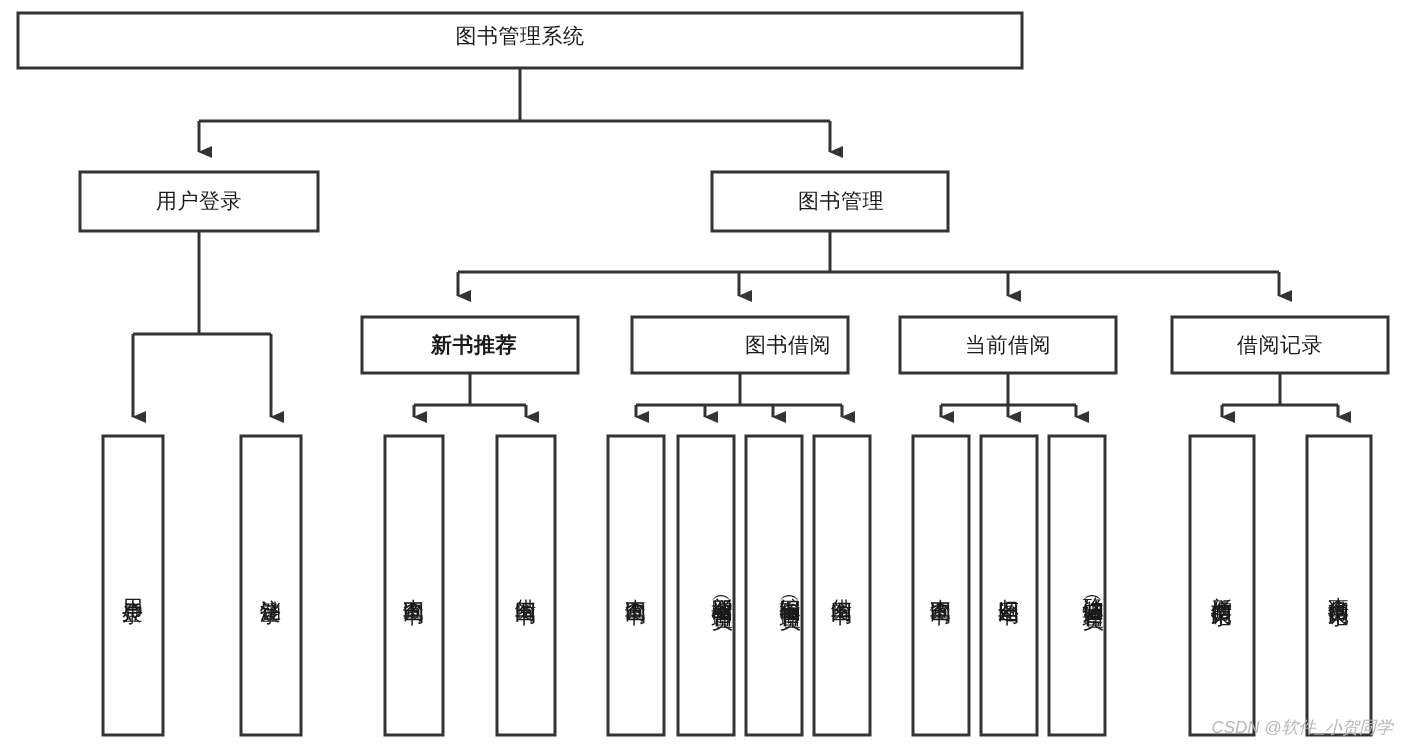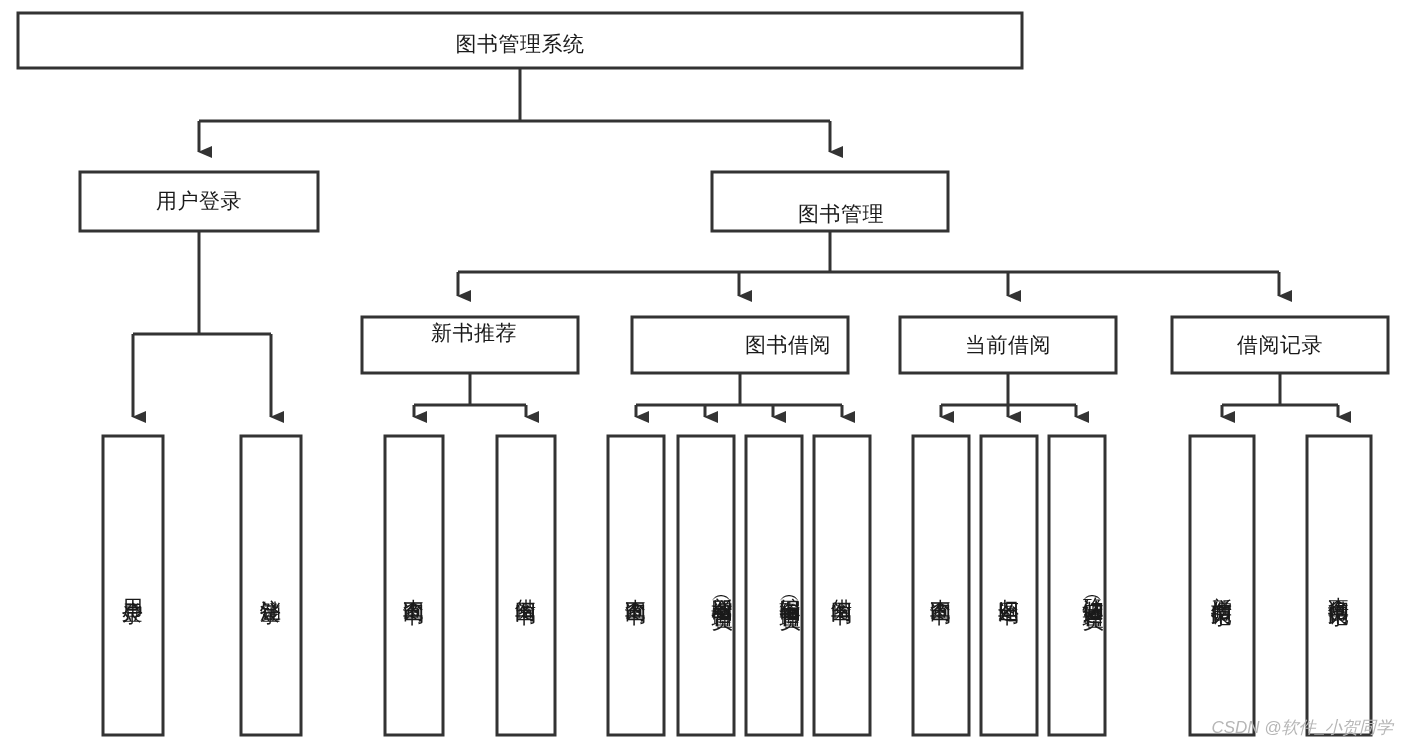--- a/index.html
+++ b/index.html
@@ -161,26 +161,26 @@
     <rect class="node-box" x="814" y="436" width="56" height="299"></rect>
 
     <rect class="node-box" x="913" y="436" width="56" height="299"></rect>
     <rect class="node-box" x="981" y="436" width="56" height="299"></rect>
     <rect class="node-box" x="1049" y="436" width="56" height="299"></rect>
 
     <rect class="node-box" x="1190" y="436" width="64" height="299"></rect>
     <rect class="node-box" x="1307" y="436" width="64" height="299"></rect>
   </svg>
 
-  <div class="node-label horizontal title-label" style="left:18px; top:13px; width:1004px; height:63px;">图书管理系统</div>
+  <div class="node-label horizontal title-label" style="left:18px; top:5px; width:1004px; height:63px;">图书管理系统</div>
 
   <div class="node-label horizontal" style="left:80px; top:172px; width:238px; height:59px;">用户登录</div>
-  <div class="node-label horizontal" style="left:712px; top:185px; width:236px; height:59px;padding-left:22px;">图书管理</div>
-
-  <div class="node-label horizontal" style="left:362px; top:305px; width:224px; height:56px;">新书推荐</div>
+  <div class="node-label horizontal" style="left:712px; top:172px; width:236px; height:59px;padding-left:22px;">图书管理</div>
+
+  <div class="node-label horizontal" style="left:362px; top:317px; width:224px; height:56px;font-weight:bold;">新书推荐</div>
   <div class="node-label horizontal" style="left:632px; top:317px; width:216px; height:56px;margin-left:48px;">图书借阅</div>
   <div class="node-label horizontal" style="left:900px; top:317px; width:216px; height:56px;">当前借阅</div>
   <div class="node-label horizontal" style="left:1172px; top:317px; width:216px; height:56px;">借阅记录</div>
 
   <div class="node-label vertical v-center" style="left:103px; top:436px; width:60px; height:299px;">用户登录</div>
   <div class="node-label vertical v-center" style="left:241px; top:436px; width:60px; height:299px;">注销登录</div>
 
   <div class="node-label vertical v-center" style="left:385px; top:436px; width:58px; height:299px;">查询图书</div>
   <div class="node-label vertical v-center" style="left:497px; top:436px; width:58px; height:299px;">借阅图书</div>
 

